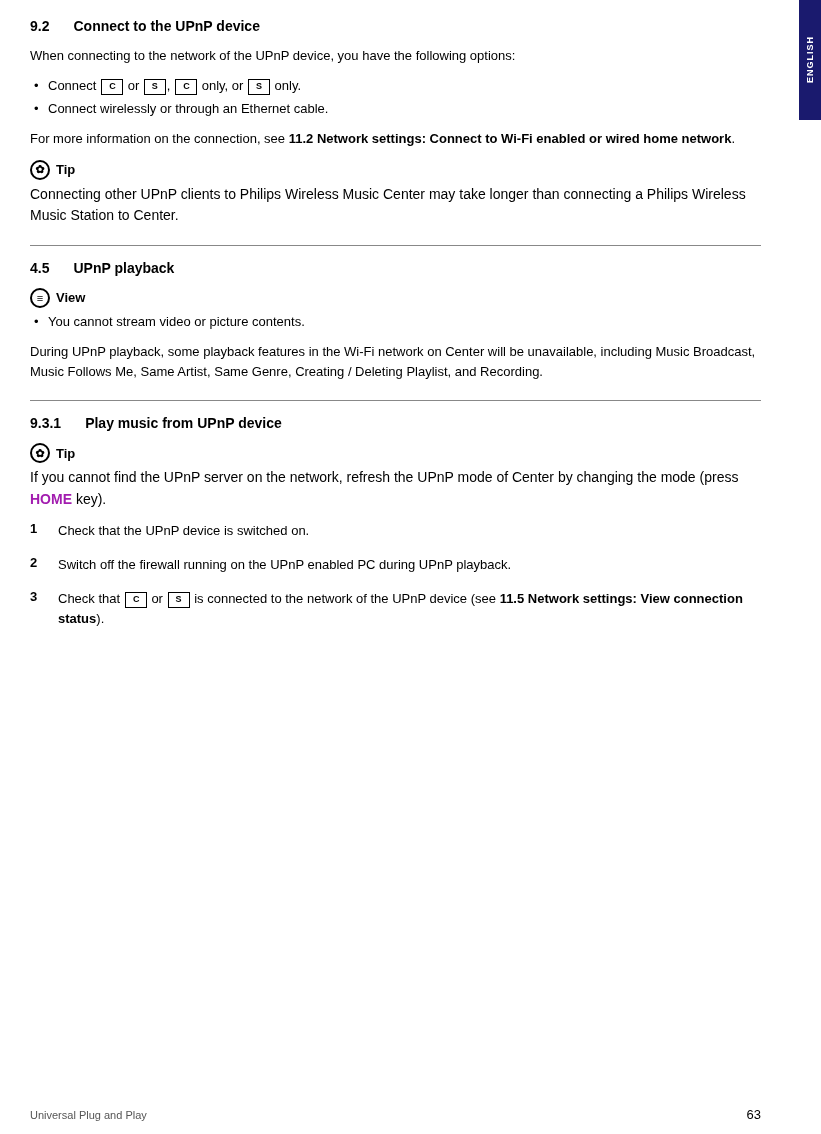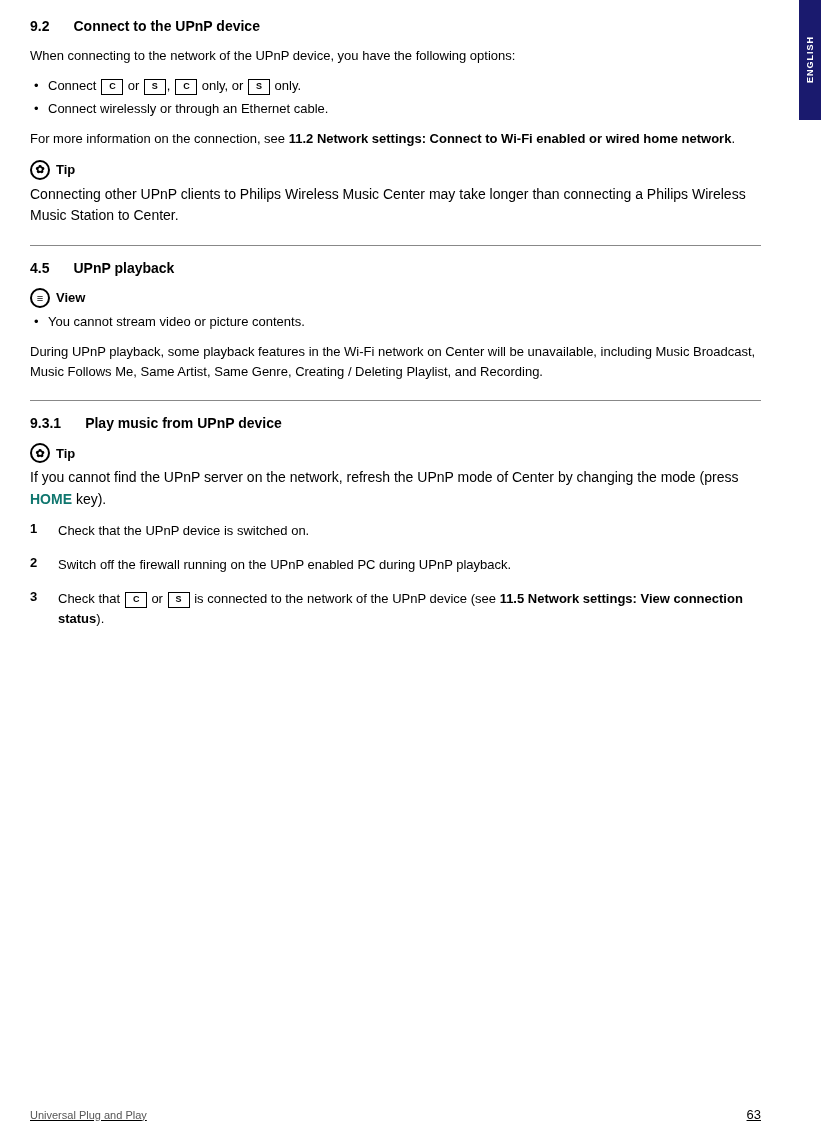--- a/index.html
+++ b/index.html
@@ -133,21 +133,21 @@
       color: #000;
     }
 
     .tip-text, .note-text {
       font-size: 14px;
       line-height: 1.55;
     }
 
     
     .home-key {
-      color: #0f766e;
+      color: #a21caf;
       font-weight: bold;
     }
 
     
     .divider {
       border: none;
       border-top: 1px solid #888;
       margin: 18px 0 14px 0;
     }
 
@@ -173,21 +173,20 @@
 
     
     .footer {
       position: absolute;
       bottom: 12px;
       left: 30px;
       right: 60px;
       display: flex;
       justify-content: space-between;
       align-items: center;
-      text-decoration: underline;
     }
 
     .footer-left {
       font-size: 11px;
       color: #555;
     }
 
     .footer-right {
       font-size: 13px;
       color: #000;

